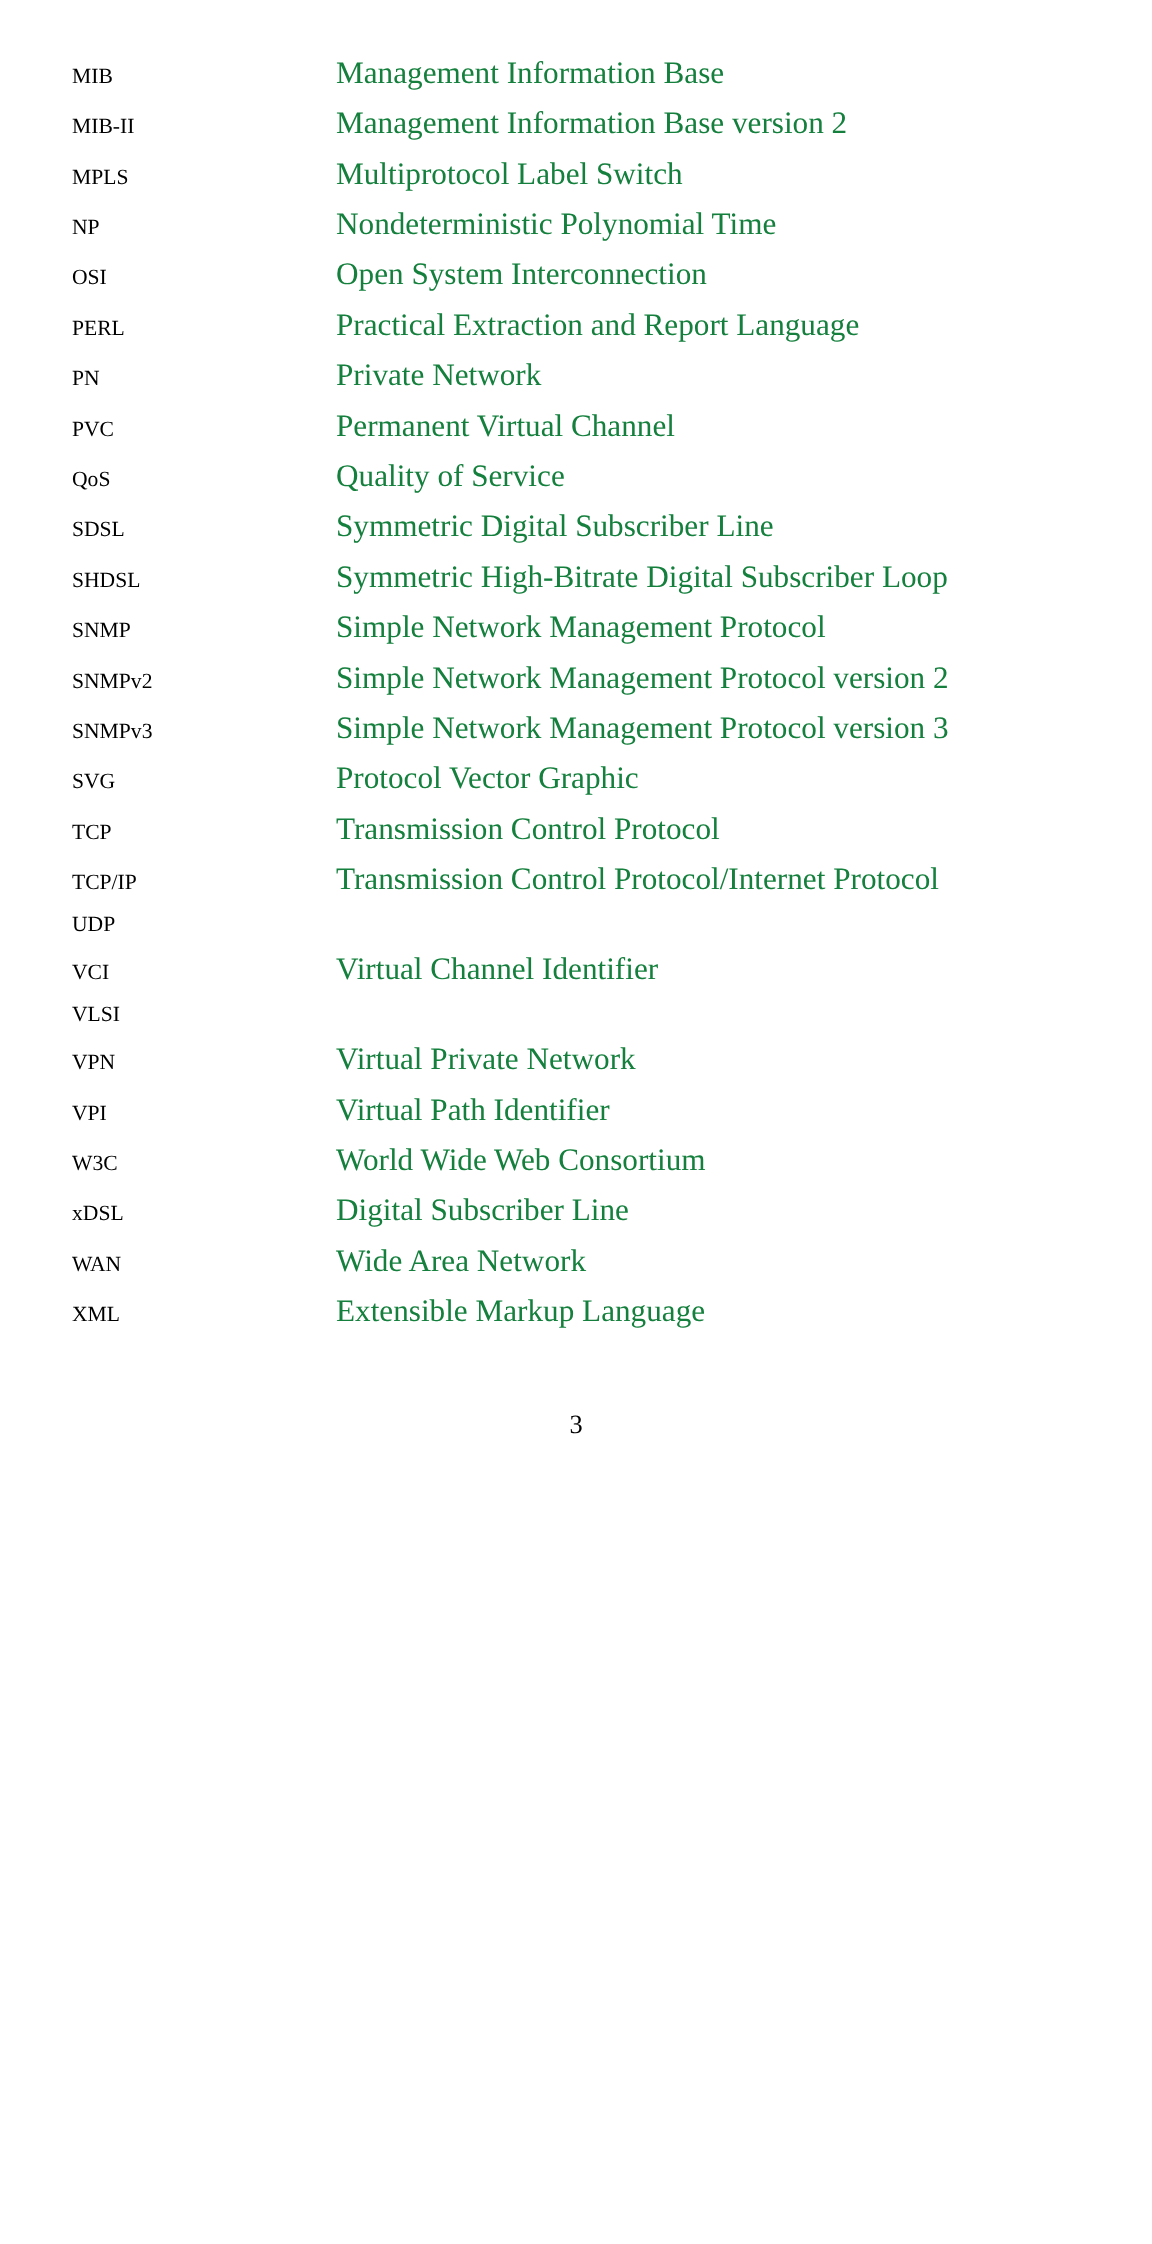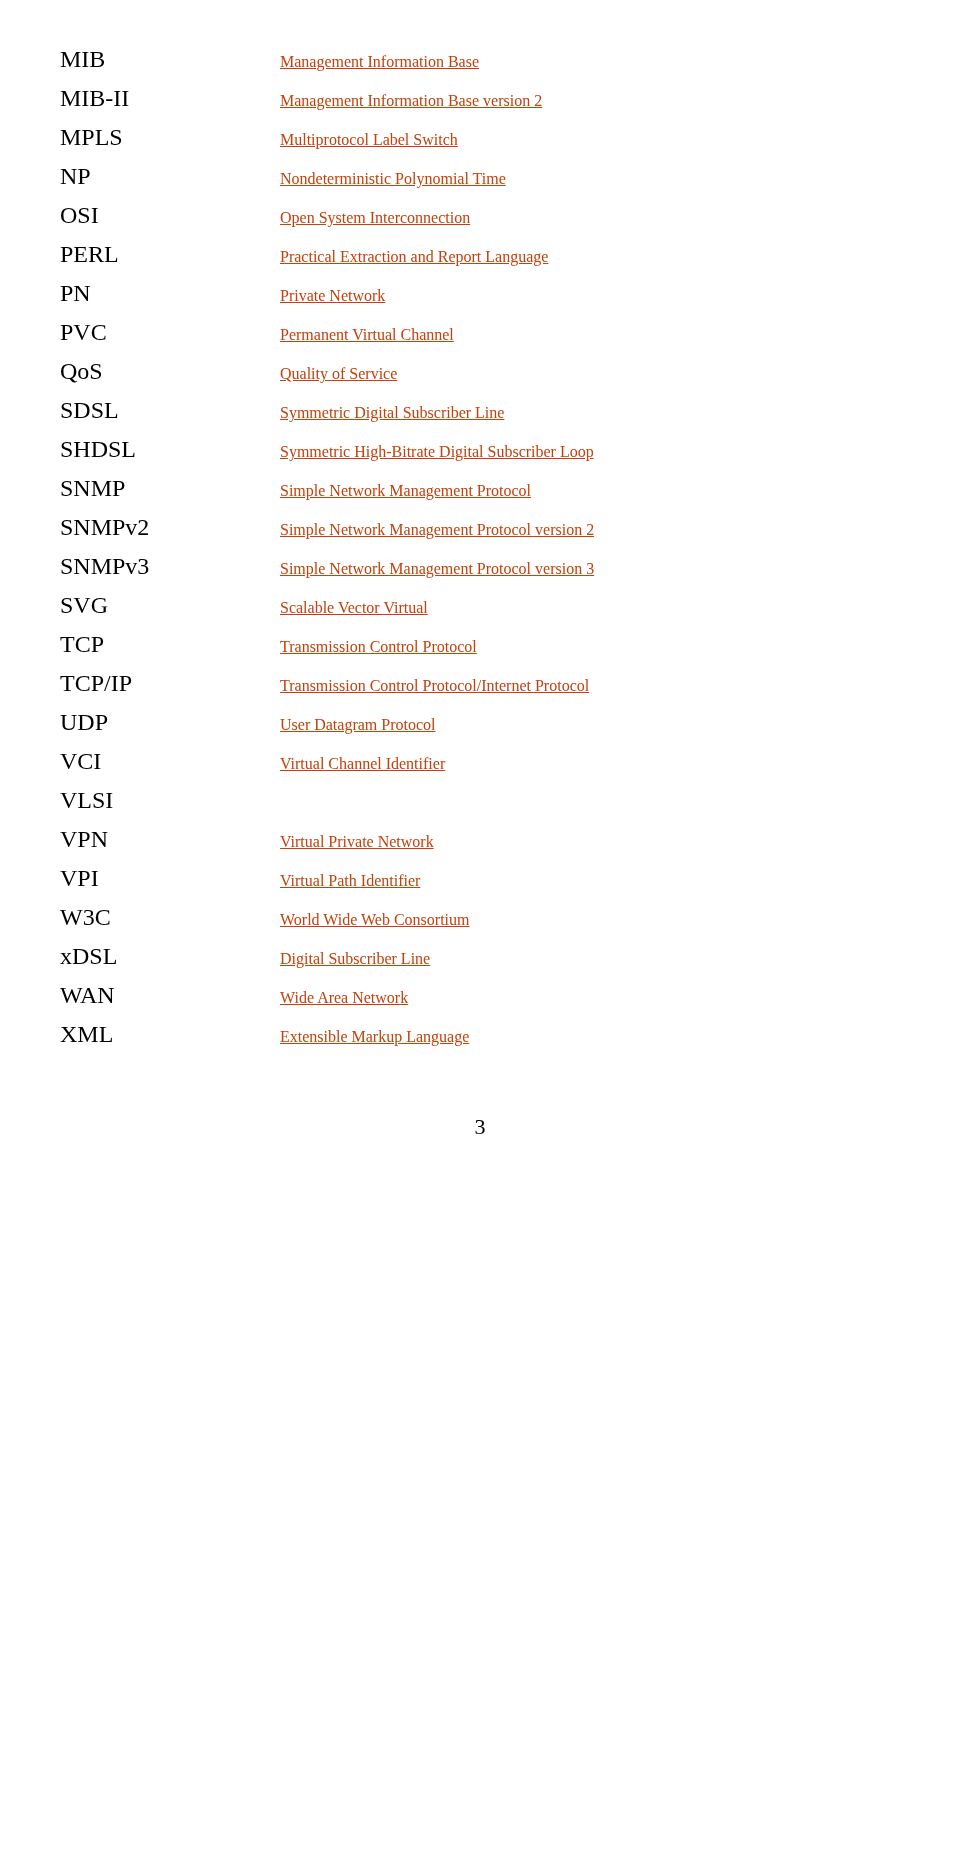--- a/index.html
+++ b/index.html
@@ -21,29 +21,28 @@
     }
     .acronym-row {
       display: flex;
       flex-direction: row;
       padding: 6px 0;
       align-items: baseline;
     }
     .acronym-abbr {
       min-width: 220px;
       font-weight: normal;
-      font-size: 24px;
+      font-size: 18px;
       color: #000;
       padding-right: 20px;
     }
     .acronym-def {
       flex: 1;
-      font-size: 16px;
-      color: #c2410c;
-      text-decoration: underline;
+      font-size: 26px;
+      color: #15803d;
     }
     .page-number {
       text-align: center;
       margin-top: 60px;
       font-size: 22px;
       color: #000;
     }
   </style>
 </head>
 <body>
@@ -100,33 +99,32 @@
     <div class="acronym-row">
       <span class="acronym-abbr">SNMPv2</span>
       <span class="acronym-def">Simple Network Management Protocol version 2</span>
     </div>
     <div class="acronym-row">
       <span class="acronym-abbr">SNMPv3</span>
       <span class="acronym-def">Simple Network Management Protocol version 3</span>
     </div>
     <div class="acronym-row">
       <span class="acronym-abbr">SVG</span>
-      <span class="acronym-def">Scalable Vector Virtual</span>
+      <span class="acronym-def">Protocol Vector Graphic</span>
     </div>
     <div class="acronym-row">
       <span class="acronym-abbr">TCP</span>
       <span class="acronym-def">Transmission Control Protocol</span>
     </div>
     <div class="acronym-row">
       <span class="acronym-abbr">TCP/IP</span>
       <span class="acronym-def">Transmission Control Protocol/Internet Protocol</span>
     </div>
     <div class="acronym-row">
       <span class="acronym-abbr">UDP</span>
-      <span class="acronym-def">User Datagram Protocol</span>
     </div>
     <div class="acronym-row">
       <span class="acronym-abbr">VCI</span>
       <span class="acronym-def">Virtual Channel Identifier</span>
     </div>
     <div class="acronym-row">
       <span class="acronym-abbr">VLSI</span>
     </div>
     <div class="acronym-row">
       <span class="acronym-abbr">VPN</span>

